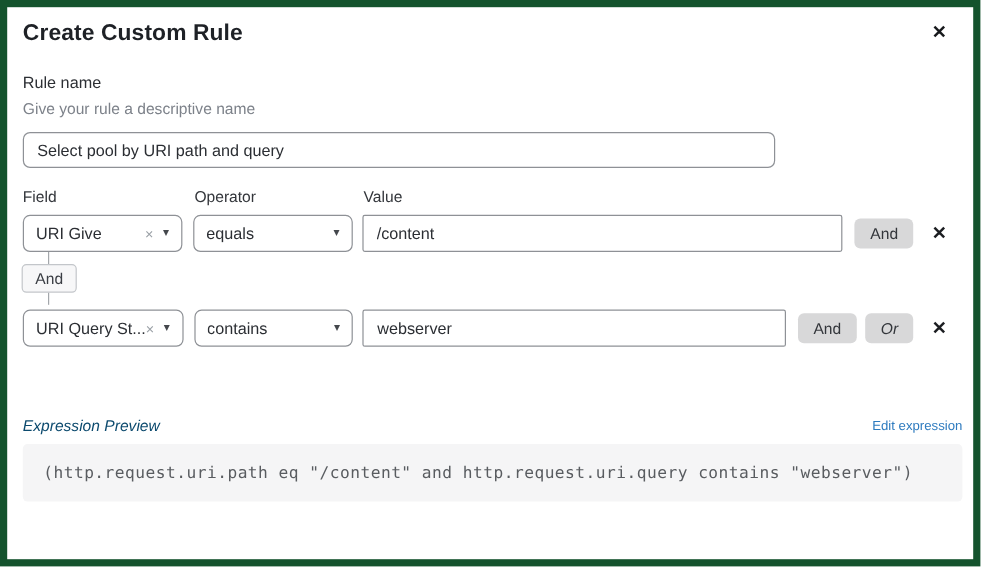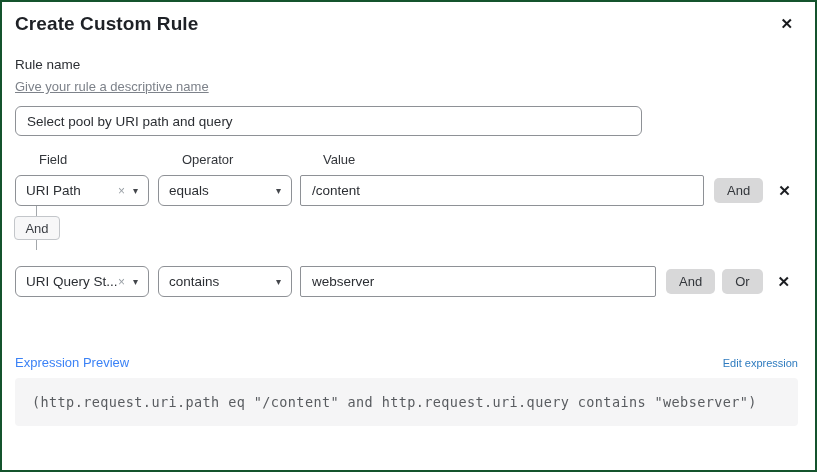--- a/index.html
+++ b/index.html
@@ -2,42 +2,42 @@
 <html><head>
 <meta charset="utf-8">
 <style>
   * { box-sizing: border-box; margin: 0; padding: 0; }
   html, body { width: 820px; height: 476px; background: #ffffff; }
   body { font-family: "Liberation Sans", sans-serif; color: #26282d; }
 
   .dialog {
     position: relative;
     width: 817px; height: 472px;
-    border: 2px solid #14532d;
+    border: 6px solid #14532d;
     background: #ffffff;
     padding: 11px 22px 0 13px;
   }
 
   .title-row { display: flex; justify-content: space-between; align-items: flex-start; }
   .title { font-size: 19px; font-weight: bold; color: #1e2126; letter-spacing: 0.1px; }
   .close-x { font-size: 15px; font-weight: bold; color: #17191c; line-height: 1; margin-top: 3px; cursor: pointer; }
 
   .rule-label { margin-top: 22px; font-size: 13.5px; color: #2c2f34; }
-  .helper { margin-top: 7px; font-size: 13px; color: #7d828a; text-decoration: underline; }
+  .helper { margin-top: 7px; font-size: 13px; color: #7d828a; }
   .name-input {
     display: block; margin-top: 12px; width: 627px; height: 30px;
     border: 1px solid #8e9196; border-radius: 6px;
     padding: 0 11px; font-size: 13.5px; color: #2b2e33;
     font-family: "Liberation Sans", sans-serif; outline: none; background: #fff;
   }
 
   .match-heading { margin-top: 45px; font-size: 14px; font-weight: bold; color: #1f2126; }
 
   .col-labels { display: flex; margin-top: 16px; font-size: 13px; color: #33363b; }
-  .col-field { width: 143px; margin-left: 24px; }
+  .col-field { width: 143px; }
   .col-op    { width: 141px; }
 
   .cond-row { display: flex; align-items: center; margin-top: 8px; }
   .select {
     height: 31px; border: 1px solid #8e9196; border-radius: 6px; background: #fff;
     display: flex; align-items: center; padding: 0 10px; font-size: 13.5px; color: #2b2e33;
     cursor: pointer;
   }
   .sel-field { width: 134px; margin-right: 9px; }
   .sel-op    { width: 134px; margin-right: 8px; }
@@ -52,34 +52,34 @@
   }
   .v1 { width: 404px; }
   .v2 { width: 356px; }
 
   .conn-btn {
     height: 25px; padding: 0 13px; margin-left: 10px;
     background: #d8d8d9; border: none; border-radius: 5px;
     font-size: 13px; color: #33363b; font-family: "Liberation Sans", sans-serif;
     cursor: pointer;
   }
-  .conn-btn.or { margin-left: 7px; }
+  .conn-btn.or { margin-left: 7px; font-style: italic; }
   .del-x { font-size: 15px; font-weight: bold; color: #1b1d21; margin-left: 15px; cursor: pointer; line-height: 1; }
 
   .joiner { margin-top: 0; }
   .vline { width: 1px; height: 10px; background: #a3a7ab; margin-left: 21px; }
   .and-badge {
     width: 46px; height: 24px; margin-left: -1px;
     border: 1px solid #c3c6ca; background: #f7f7f8; border-radius: 4px;
     display: flex; align-items: center; justify-content: center;
     font-size: 13px; color: #3b3e44;
   }
 
   .expr-head { display: flex; justify-content: space-between; align-items: center; margin-top: 58px; width: 783px; }
-  .expr-label { font-size: 13px; color: #3b82f6; }
+  .expr-label { font-size: 13px; color: #0c4a6e; font-style: italic; }
   .expr-link { font-size: 11px; cursor: pointer; }
 
   .code-box {
     margin-top: 8px; width: 783px; height: 48px;
     background: #f5f5f6; border-radius: 4px;
     padding: 16px 14px 0 17px;
     font-family: "DejaVu Sans Mono", monospace;
     font-size: 13.5px; letter-spacing: 0.4px; color: #595c60;
     white-space: nowrap; overflow: hidden;
   }
@@ -100,40 +100,40 @@
 
 
   <div class="col-labels">
     <div class="col-field">Field</div>
     <div class="col-op">Operator</div>
     <div>Value</div>
   </div>
 
   <div class="cond-row">
     <div class="select sel-field">
-      <span class="sel-text">URI Path</span>
+      <span class="sel-text">URI Give</span>
       <span class="clear-x">×</span>
       <span class="chevron">▾</span>
     </div>
     <div class="select sel-op">
       <span class="sel-text">equals</span>
       <span class="chevron">▾</span>
     </div>
     <input class="value-input v1" type="text" value="/content" style="">
     <button class="conn-btn">And</button>
     <span class="del-x">✕</span>
   </div>
 
   <div class="joiner">
     <div class="vline"></div>
     <div class="and-badge">And</div>
     <div class="vline"></div>
   </div>
 
-  <div class="cond-row" style="margin-top:16px">
+  <div class="cond-row" style="margin-top:4px">
     <div class="select sel-field">
       <span class="sel-text">URI Query St...</span>
       <span class="clear-x">×</span>
       <span class="chevron">▾</span>
     </div>
     <div class="select sel-op">
       <span class="sel-text">contains</span>
       <span class="chevron">▾</span>
     </div>
     <input class="value-input v2" type="text" value="webserver" style="">

